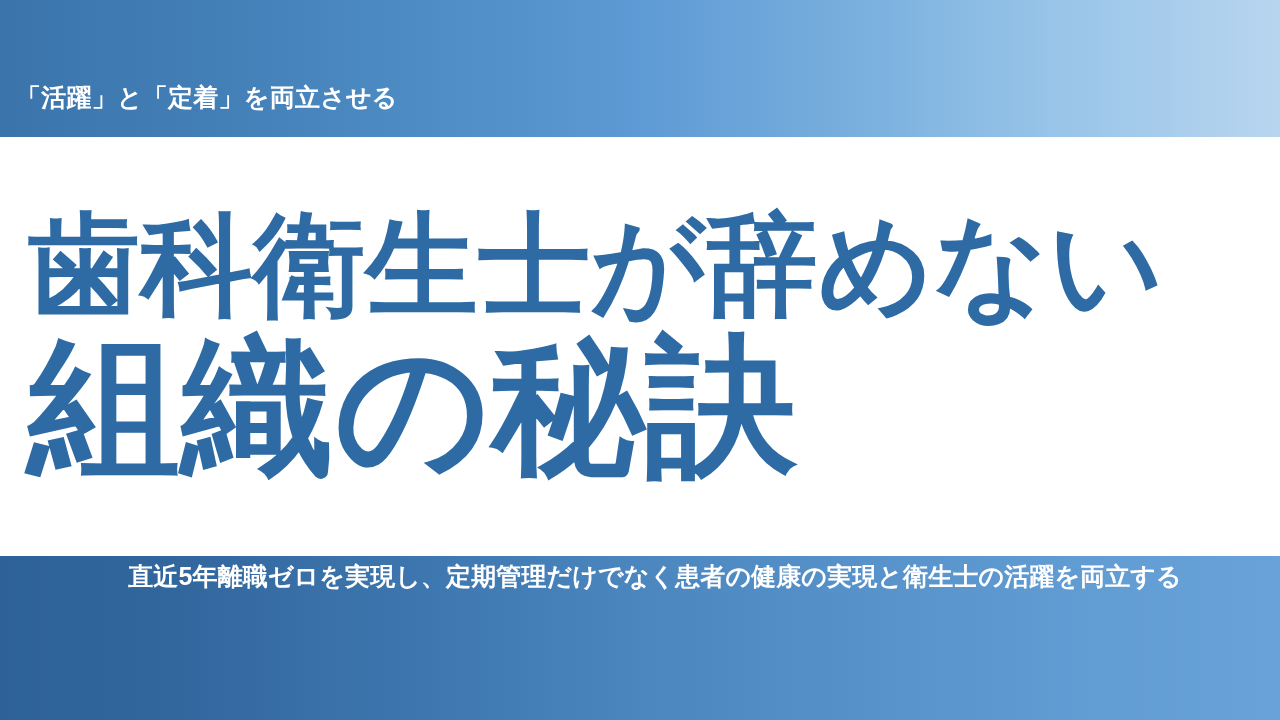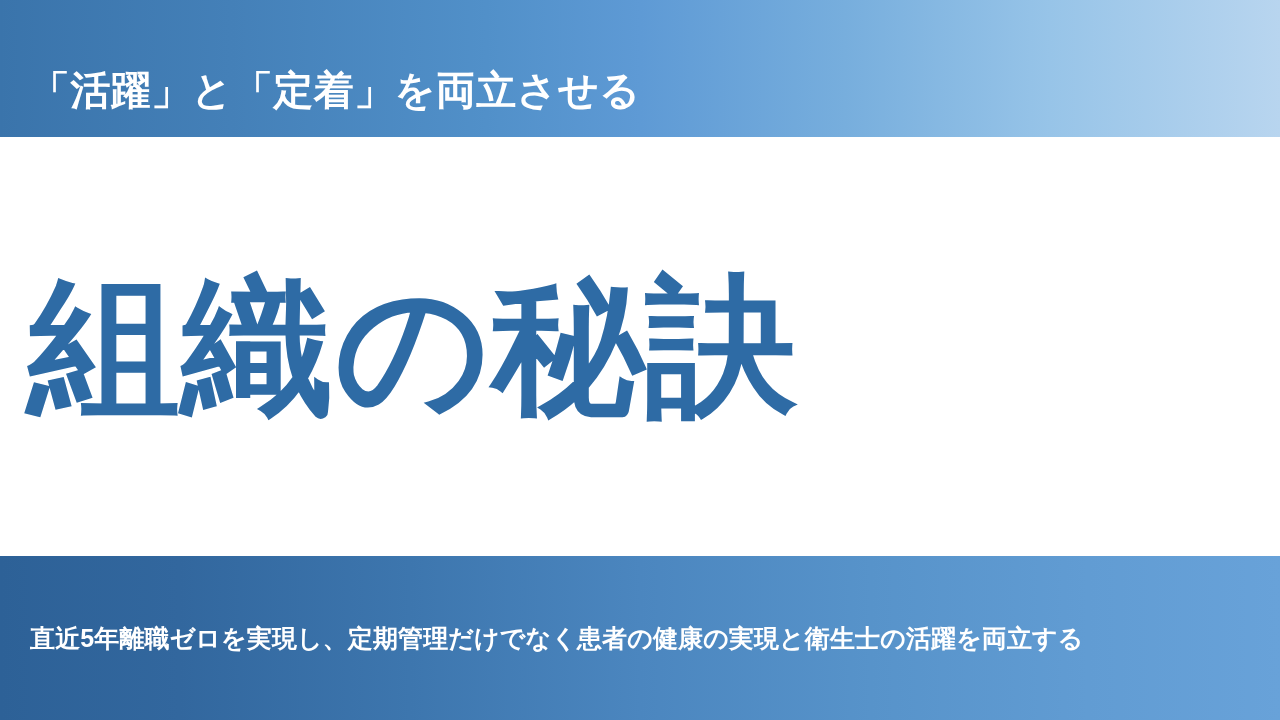--- a/index.html
+++ b/index.html
@@ -40,25 +40,25 @@
         #5e9ad5 50%,
         #77aedd 66%,
         #97c4e8 82%,
         #b8d5ef 100%);
     display: flex;
     align-items: flex-end;
   }
 
   #header-eyebrow {
     color: #ffffff;
-    font-size: 40px;
+    font-size: 25px;
     font-weight: bold;
     letter-spacing: 0.01em;
     line-height: 1;
-    padding: 0 0 26px 30px;
+    padding: 0 0 26px 16px;
     white-space: nowrap;
     text-rendering: geometricPrecision;
   }
 
   
   #title-area {
     position: absolute;
     left: 0;
     top: 137px;
     width: 1280px;
@@ -98,21 +98,21 @@
     height: 164px;
     background: linear-gradient(to right,
         #2d6197 0%,
         #32679e 14%,
         #3d76ae 32%,
         #4b86bf 50%,
         #5793ca 68%,
         #619cd3 85%,
         #68a2d9 100%);
     display: flex;
-    flex-direction: column;
+    flex-direction: row;
     justify-content: center;
     padding-left: 30px;
     box-sizing: border-box;
   }
 
   .footer-line {
     color: #ffffff;
     font-size: 25px;
     font-weight: bold;
     line-height: 1.62;
@@ -123,20 +123,21 @@
 </head>
 <body>
 
 <div id="slide">
 
   <div id="header-band">
     <div id="header-eyebrow">「活躍」と「定着」を両立させる</div>
   </div>
 
   <div id="title-area">
+    <div class="title-line" id="title-line-1">歯科衛生士が辞めない</div>
     <div class="title-line" id="title-line-2">組織の秘訣</div>
   </div>
 
   <div id="footer-band">
     <div class="footer-line">直近5年離職ゼロを実現し、定期管理だけでなく患者の健康の実現と衛生士の活躍を両立する</div>
   </div>
 
 </div>
 
 </body></html>

